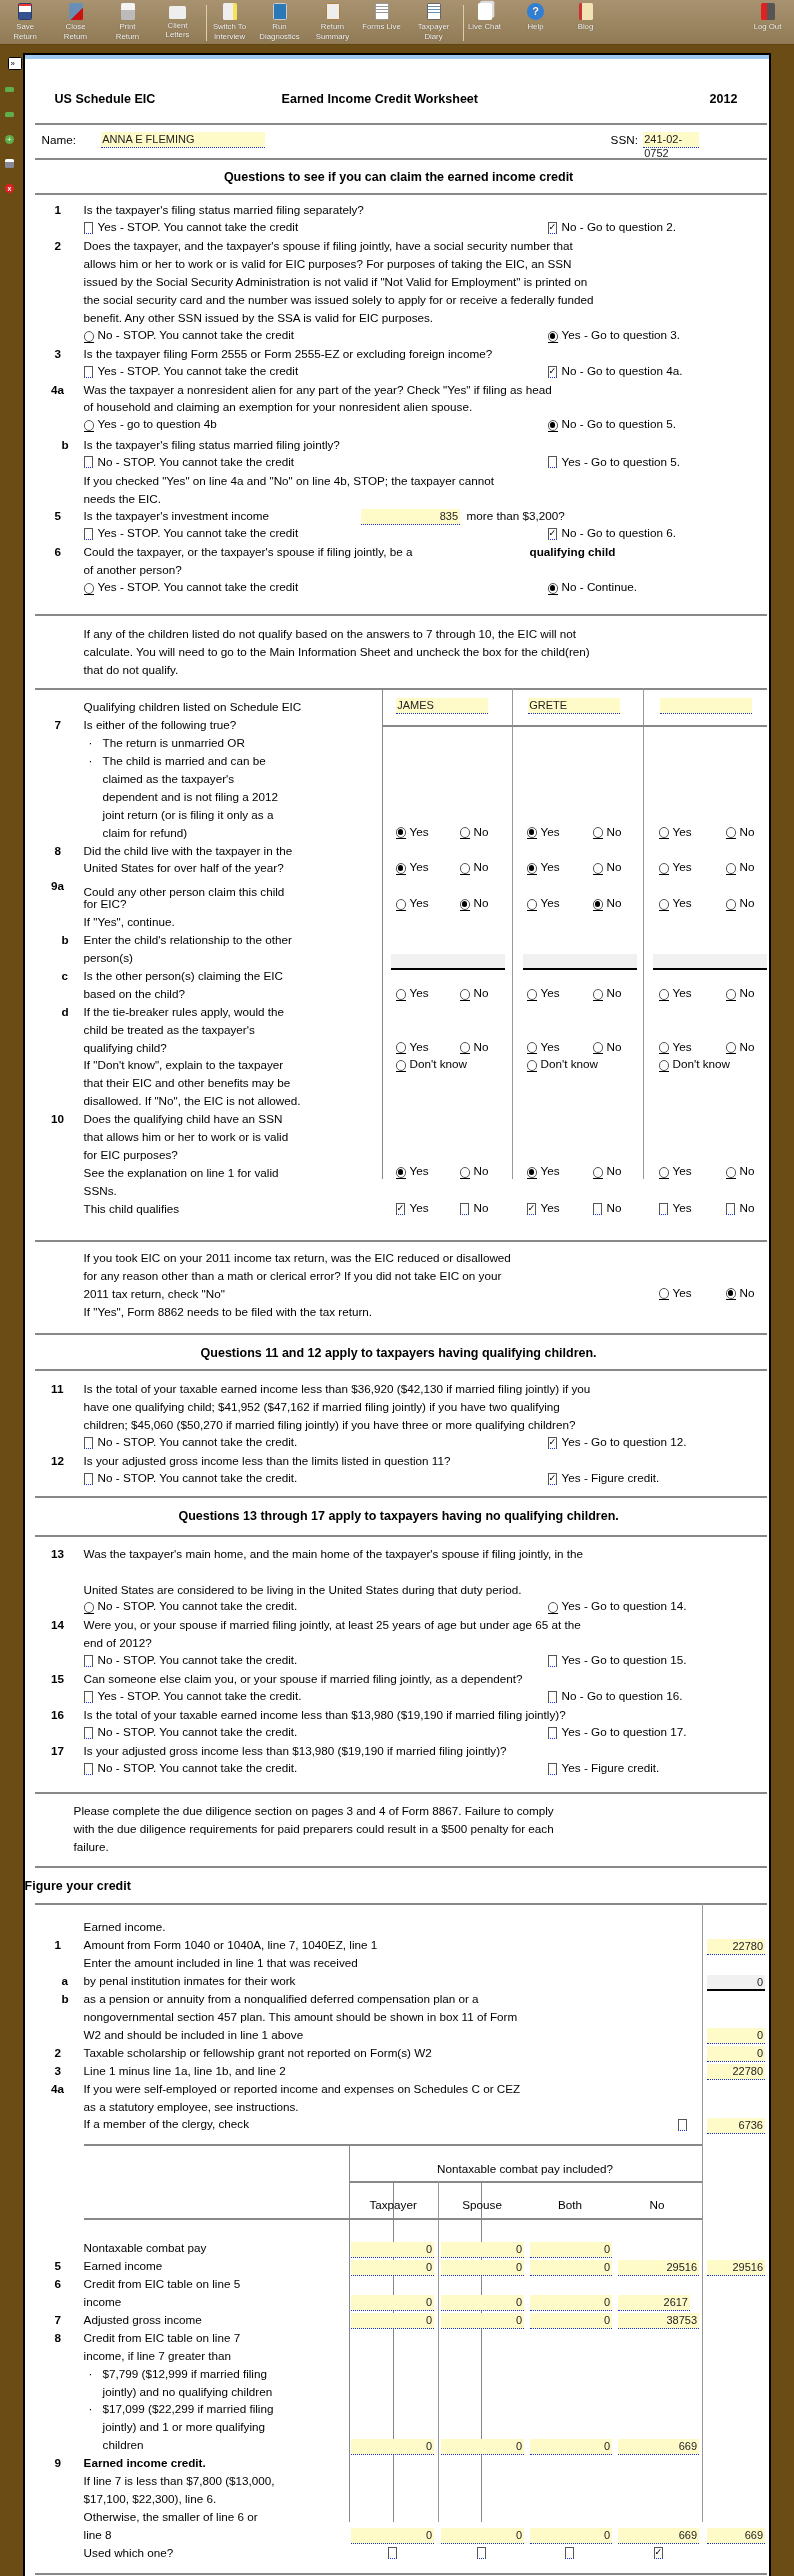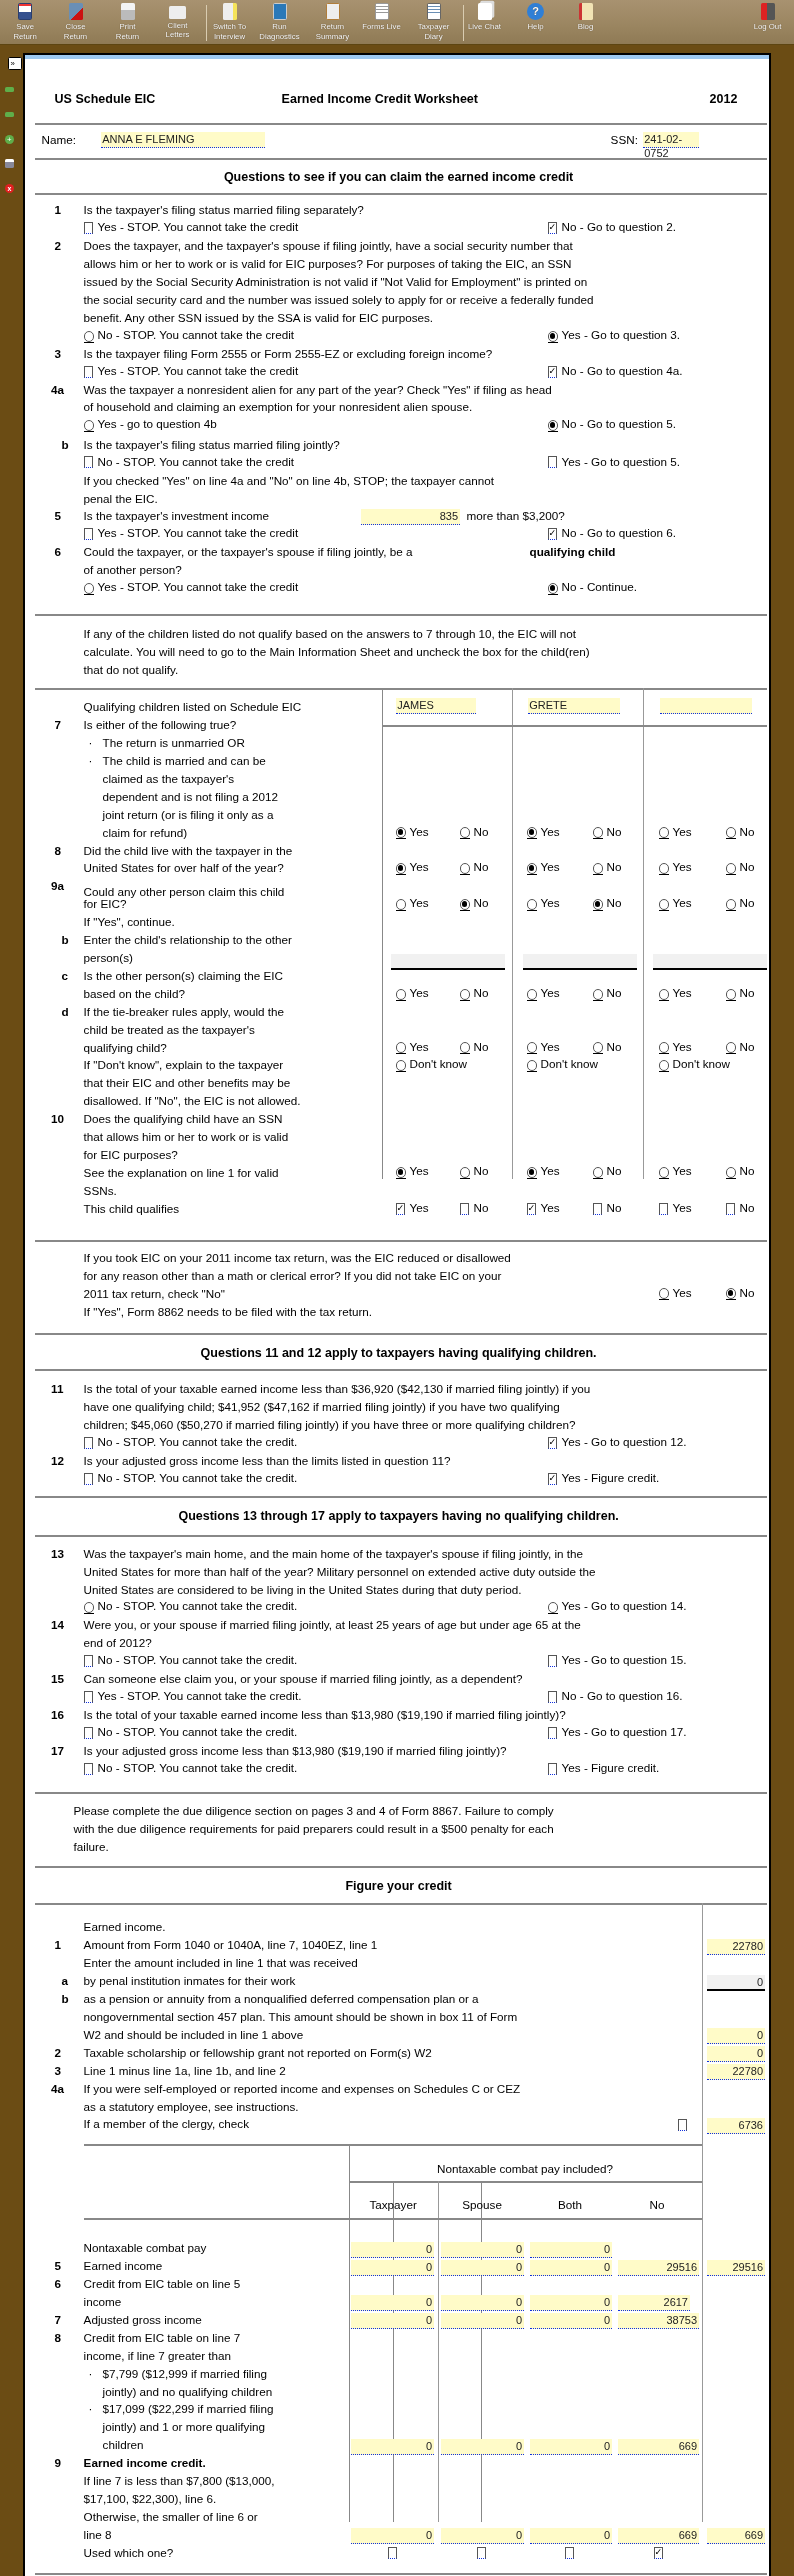--- a/index.html
+++ b/index.html
@@ -125,21 +125,21 @@
     </div>
   <div class="opt-lbl" style="left:537px;top:361px">No - Go to question 5.</div>
 
   <div class="num" style="left:37px;top:381px">b</div>
   <div class="t" style="left:59px;top:381px">Is the taxpayer's filing status married filing jointly?</div>
   <div class="cb" style="left:59px;top:401px"></div>
   <div class="opt-lbl" style="left:73px;top:399px">No - STOP.  You cannot take the credit</div>
   <div class="cb" style="left:523px;top:401px"></div>
   <div class="opt-lbl" style="left:537px;top:399px">Yes - Go to question 5.</div>
   <div class="t" style="left:59px;top:417px">If you checked  "Yes"  on line 4a and  "No"  on line 4b,  STOP;  the taxpayer cannot</div>
-  <div class="t" style="left:59px;top:435px">penal the EIC.</div>
+  <div class="t" style="left:59px;top:435px">needs the EIC.</div>
 
   <div class="num" style="left:30px;top:452px">5</div>
   <div class="t" style="left:59px;top:452px">Is the taxpayer's investment income</div>
   <div class="field r" style="left:336px;top:454px;width:99px">835</div>
   <div class="t" style="left:442px;top:452px">more than $3,200?</div>
   <div class="cb" style="left:59px;top:473px"></div>
   <div class="opt-lbl" style="left:73px;top:470px">Yes - STOP.  You cannot take the credit</div>
   <div class="cb" style="left:523px;top:473px">✓</div>
   <div class="opt-lbl" style="left:537px;top:470px">No - Go to question 6.</div>
 
@@ -159,21 +159,21 @@
   <div class="t" style="left:59px;top:588px">calculate.  You will need to go to the Main Information Sheet and uncheck the box for the child(ren)</div>
   <div class="t" style="left:59px;top:606px">that do not qualify.</div>
   <div class="hr" style="top:633px"></div>
 
   <div class="vline dark" style="left:357px;top:633px;height:491px"></div>
   <div class="vline" style="left:487px;top:633px;height:491px"></div>
   <div class="vline" style="left:618px;top:633px;height:491px"></div>
   <div class="hline" style="left:357px;top:670px;width:385px"></div>
 
   <div class="t" style="left:59px;top:643px">Qualifying children listed on Schedule EIC</div>
-  <div class="field" style="left:371px;top:643px;width:80px">JAMES</div>
+  <div class="field" style="left:371px;top:643px;width:92px">JAMES</div>
   <div class="field" style="left:503px;top:643px;width:92px">GRETE</div>
   <div class="field" style="left:635px;top:643px;width:92px"></div>
 
   <div class="num" style="left:30px;top:661px">7</div>
   <div class="t" style="left:59px;top:661px">Is either of the following true?</div>
   <div class="t" style="left:64px;top:679px">·</div>
   <div class="t" style="left:78px;top:679px">The return is unmarried   OR</div>
   <div class="t" style="left:64px;top:697px">·</div>
   <div class="t" style="left:78px;top:697px">The child is married and can be</div>
   <div class="t" style="left:78px;top:715px">claimed as the taxpayer's</div>
@@ -356,21 +356,20 @@
   <div class="opt-lbl" style="left:73px;top:1415px">No - STOP.  You cannot take the credit.</div>
   <div class="cb" style="left:523px;top:1418px">✓</div>
   <div class="opt-lbl" style="left:537px;top:1415px">Yes - Figure credit.</div>
 
   <div class="hr" style="top:1441px"></div>
   <div class="t bold" style="left:0;width:748px;text-align:center;top:1452px;font-size:12.5px">Questions 13 through 17 apply to taxpayers having no qualifying children.</div>
   <div class="hr" style="top:1480px"></div>
 
   <div class="num" style="left:26.5px;top:1490px">13</div>
   <div class="t" style="left:59px;top:1490px">Was the taxpayer's main home,  and the main home of the taxpayer's spouse if filing jointly,  in the</div>
-  <div class="t" style="left:59px;top:1508px">United States for more than half of the year?  Military personnel on extended active duty outside the</div>
   <div class="t" style="left:59px;top:1526px">United States are considered to be living in the United States during that duty period.</div>
   <div class="rd" style="left:59px;top:1547px"><span></span></div>
   <div class="opt-lbl" style="left:73px;top:1543px">No - STOP.  You cannot take the credit.</div>
   <div class="rd" style="left:523px;top:1547px"><span></span></div>
   <div class="opt-lbl" style="left:537px;top:1543px">Yes - Go to question 14.</div>
 
   <div class="num" style="left:26.5px;top:1561px">14</div>
   <div class="t" style="left:59px;top:1561px">Were you,  or your spouse if married filing jointly,  at least 25 years of age but under age 65 at the</div>
   <div class="t" style="left:59px;top:1579px">end of 2012?</div>
   <div class="cb" style="left:59px;top:1600px"></div>
@@ -397,21 +396,21 @@
   <div class="cb" style="left:59px;top:1708px"></div>
   <div class="opt-lbl" style="left:73px;top:1705px">No - STOP.  You cannot take the credit.</div>
   <div class="cb" style="left:523px;top:1708px"></div>
   <div class="opt-lbl" style="left:537px;top:1705px">Yes - Figure credit.</div>
 
   <div class="hr" style="top:1737px"></div>
   <div class="t" style="left:49px;top:1747px">Please complete the due diligence section on pages 3 and 4 of Form 8867.  Failure to comply</div>
   <div class="t" style="left:49px;top:1765px">with the due diligence requirements for paid preparers could result in a $500 penalty for each</div>
   <div class="t" style="left:49px;top:1783px">failure.</div>
   <div class="hr" style="top:1811px"></div>
-  <div class="t bold" style="left:0;width:748px;text-align:center;top:1822px;font-size:12.5px">Figure your credit</div>
+  <div class="t bold" style="left:0;width:748px;text-align:left;top:1822px;font-size:12.5px">Figure your credit</div>
   <div class="hr" style="top:1848px"></div>
 
   <div class="vline" style="left:677px;top:1848px;height:619px"></div>
   <div class="t" style="left:59px;top:1863px">Earned income.</div>
   <div class="num" style="left:30px;top:1881px">1</div>
   <div class="t" style="left:59px;top:1881px">Amount from Form 1040 or 1040A,  line 7,  1040EZ,  line 1</div>
   <div class="field r" style="left:682px;top:1884px;width:58px">22780</div>
   <div class="t" style="left:59px;top:1899px">Enter the amount included in line 1 that was received</div>
   <div class="num" style="left:37px;top:1917px">a</div>
   <div class="t" style="left:59px;top:1917px">by penal institution inmates for their work</div>

